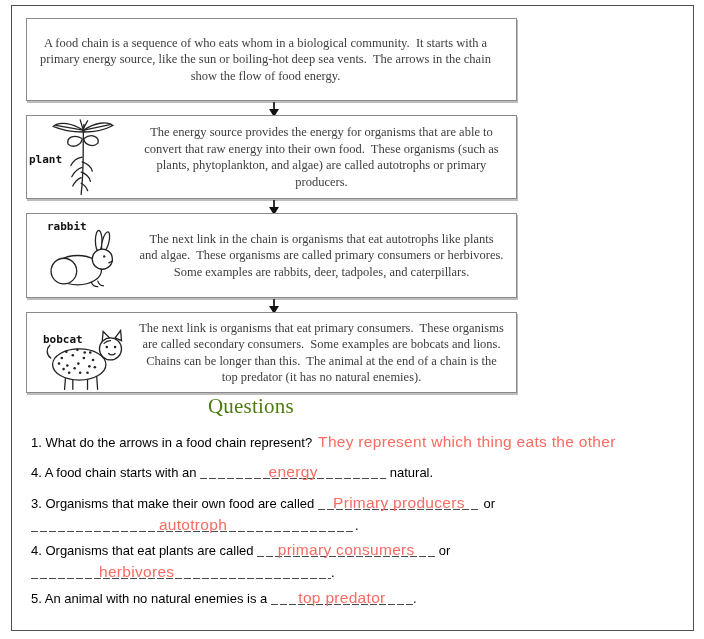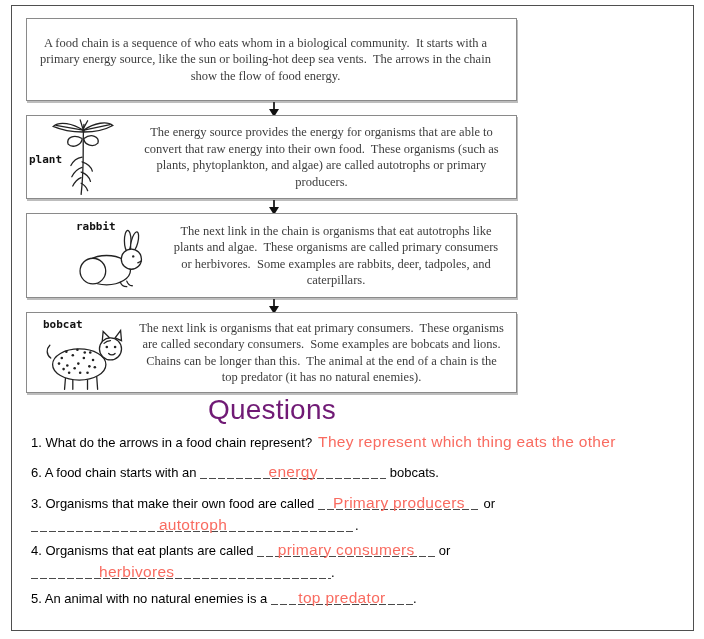--- a/index.html
+++ b/index.html
@@ -12,56 +12,56 @@
   }
 
   
   .chain-box {
     position:absolute; left:14px; width:491px;
     border:1px solid #8a8a8a; box-shadow:1px 2px 0 #bdbdbd;
     background:#fff; display:flex; align-items:center;
   }
   .box1 { top:12px;  height:83px; }
   .box2 { top:109px; height:84px; }
-  .box3 { top:207px; height:85px;padding-left:29px; }
+  .box3 { top:207px; height:85px; }
   .box4 { top:306px; height:81px; }
 
   .icon-area { position:relative; width:112px; height:100%; flex:0 0 112px; }
   .icon-area svg { position:absolute; }
   .box1 .icon-area svg { left:14px; top:1px; }
   .box2 .icon-area svg { left:20px; top:2px; }
   .box3 .icon-area svg { left:10px; top:14px; }
   .box4 .icon-area svg { left:4px;  top:12px; }
 
   .icon-label {
     position:absolute; font-family:"DejaVu Sans Mono", monospace;
     font-weight:bold; color:#111;
   }
   .label-sun    { font-family:"DejaVu Sans", sans-serif; font-size:15px; font-weight:600;
                   left:0; top:32px; width:112px; text-align:center; letter-spacing:.5px; }
   .label-plant  { font-size:11px; left:2px;  top:37px; }
   .label-rabbit { font-size:11px; left:20px; top:6px; }
-  .label-bobcat { font-size:11px; left:16px; top:5px; }
+  .label-bobcat { font-size:11px; left:16px; top:20px; }
 
   .box-text {
     flex:1; font-family:Liberation Serif, serif; font-size:12.5px; line-height:16.5px;
     color:#3d3d3d; text-align:center; padding:2px 12px 2px 0; white-space:pre-wrap;
   }
 
   .arrow { position:absolute; left:255px; width:14px; text-align:center; }
   .arrow .stem { width:1.5px; height:7px; background:#333; margin:0 auto; }
   .arrow .head { width:0; height:0; margin:0 auto;
     border-left:5.5px solid transparent; border-right:5.5px solid transparent;
     border-top:8px solid #111; }
   .arrow1 { top:96px; } .arrow2 { top:194px; } .arrow3 { top:293px; }
 
   
   .questions-heading {
     position:absolute; left:196px; top:388px;
-    font-size:28px; font-weight:500; color:#701a75; letter-spacing:.2px;
+    font-size:21px; font-weight:500; color:#4d7c0f; letter-spacing:.2px;font-family:Liberation Serif, serif;
   }
   .q { position:absolute; left:19px; right:8px; font-size:13px; color:#000; line-height:19px; }
   .q1 { top:426px; } .q2 { top:456px; } .q3 { top:487px; } .q4 { top:534px; } .q5 { top:582px; }
 
   .blank {
     display:inline-block; position:relative; vertical-align:baseline;
     text-align:center; height:17px;
     background:repeating-linear-gradient(90deg,#4a4a4a 0 7px, transparent 7px 9px)
                left bottom / 100% 1px no-repeat;
   }
@@ -186,23 +186,23 @@
     <div class="box-text">The next link is organisms that eat primary consumers.  These organisms are called secondary consumers.  Some examples are bobcats and lions. Chains can be longer than this.  The animal at the end of a chain is the top predator (it has no natural enemies).</div>
   </div>
 
   <div class="questions-heading">Questions</div>
 
   <div class="q q1">
     <span>1. What do the arrows in a food chain represent?</span><span class="answer">They represent which thing eats the other</span>
   </div>
 
   <div class="q q2">
-    <span>6. A food chain starts with an</span>
+    <span>4. A food chain starts with an</span>
     <span class="blank blank-q2"><span class="answer">energy</span></span>
-    <span>bobcats.</span>
+    <span>natural.</span>
   </div>
 
   <div class="q q3">
     <span>3. Organisms that make their own food are called</span>
     <span class="blank blank-q3a"><span class="answer">Primary producers</span></span>
     <span>or</span>
     <span class="qline2">
       <span class="blank blank-q3b"><span class="answer">autotroph</span></span><span>.</span>
     </span>
   </div>

